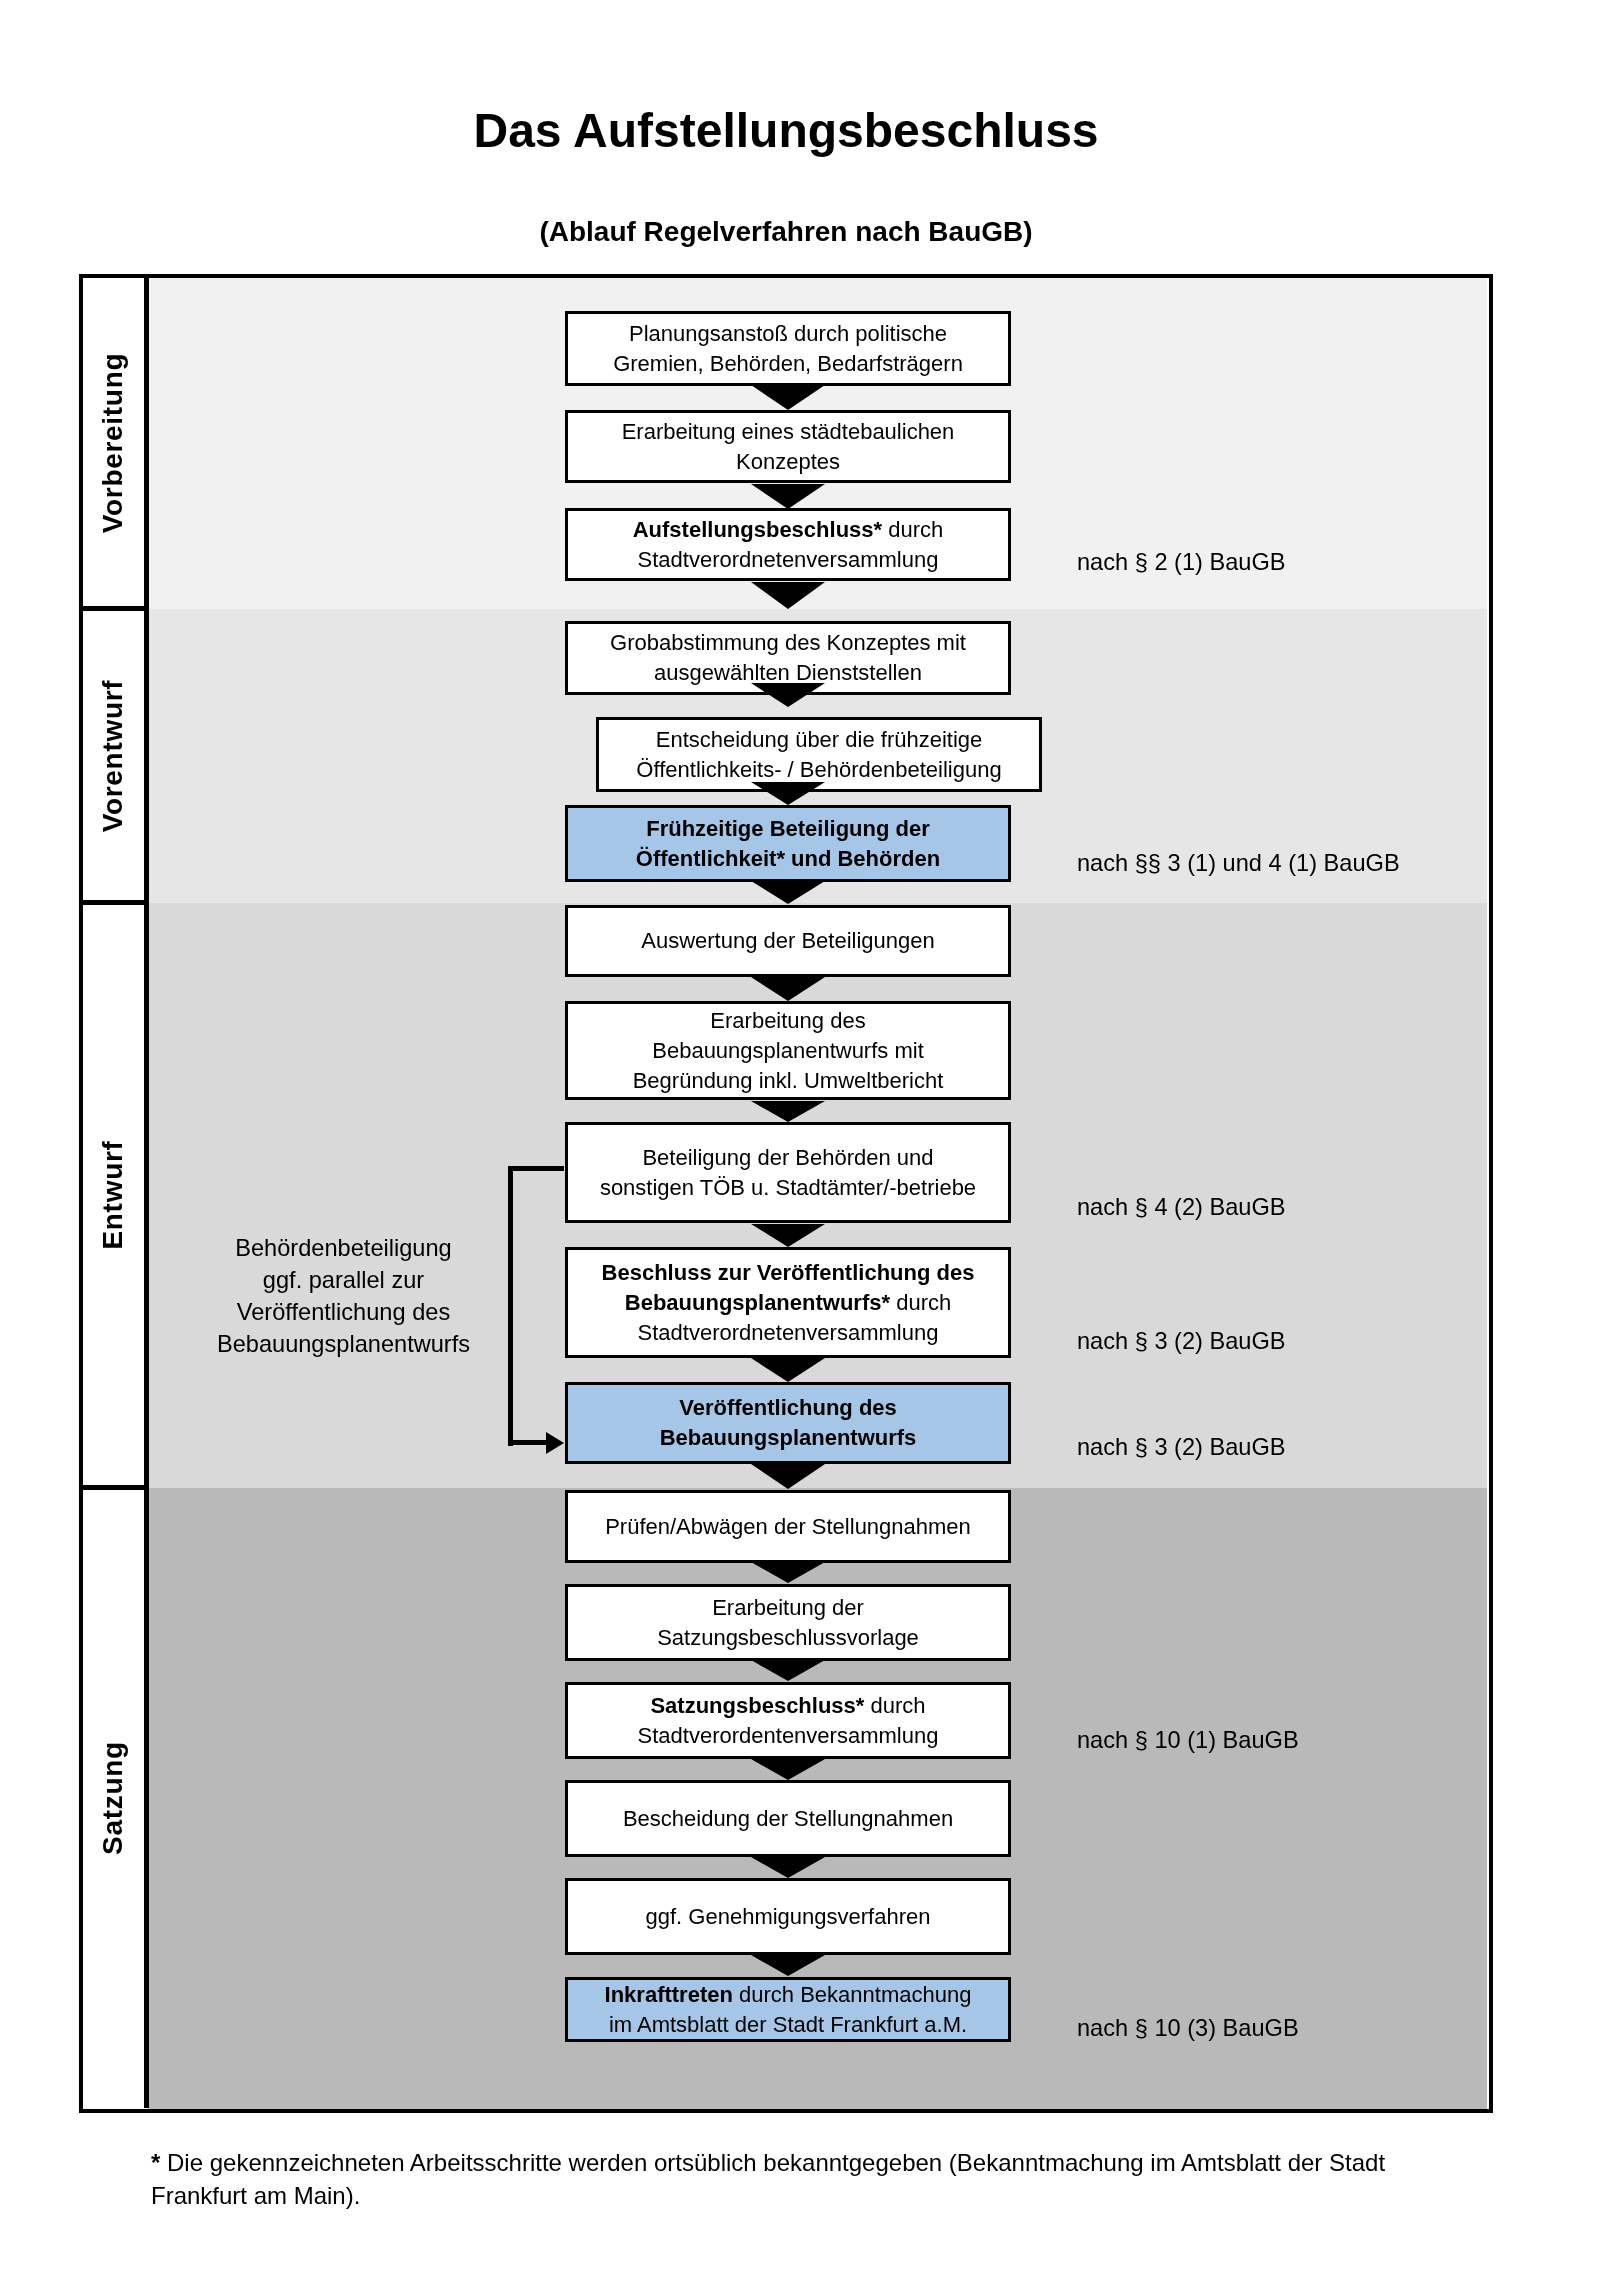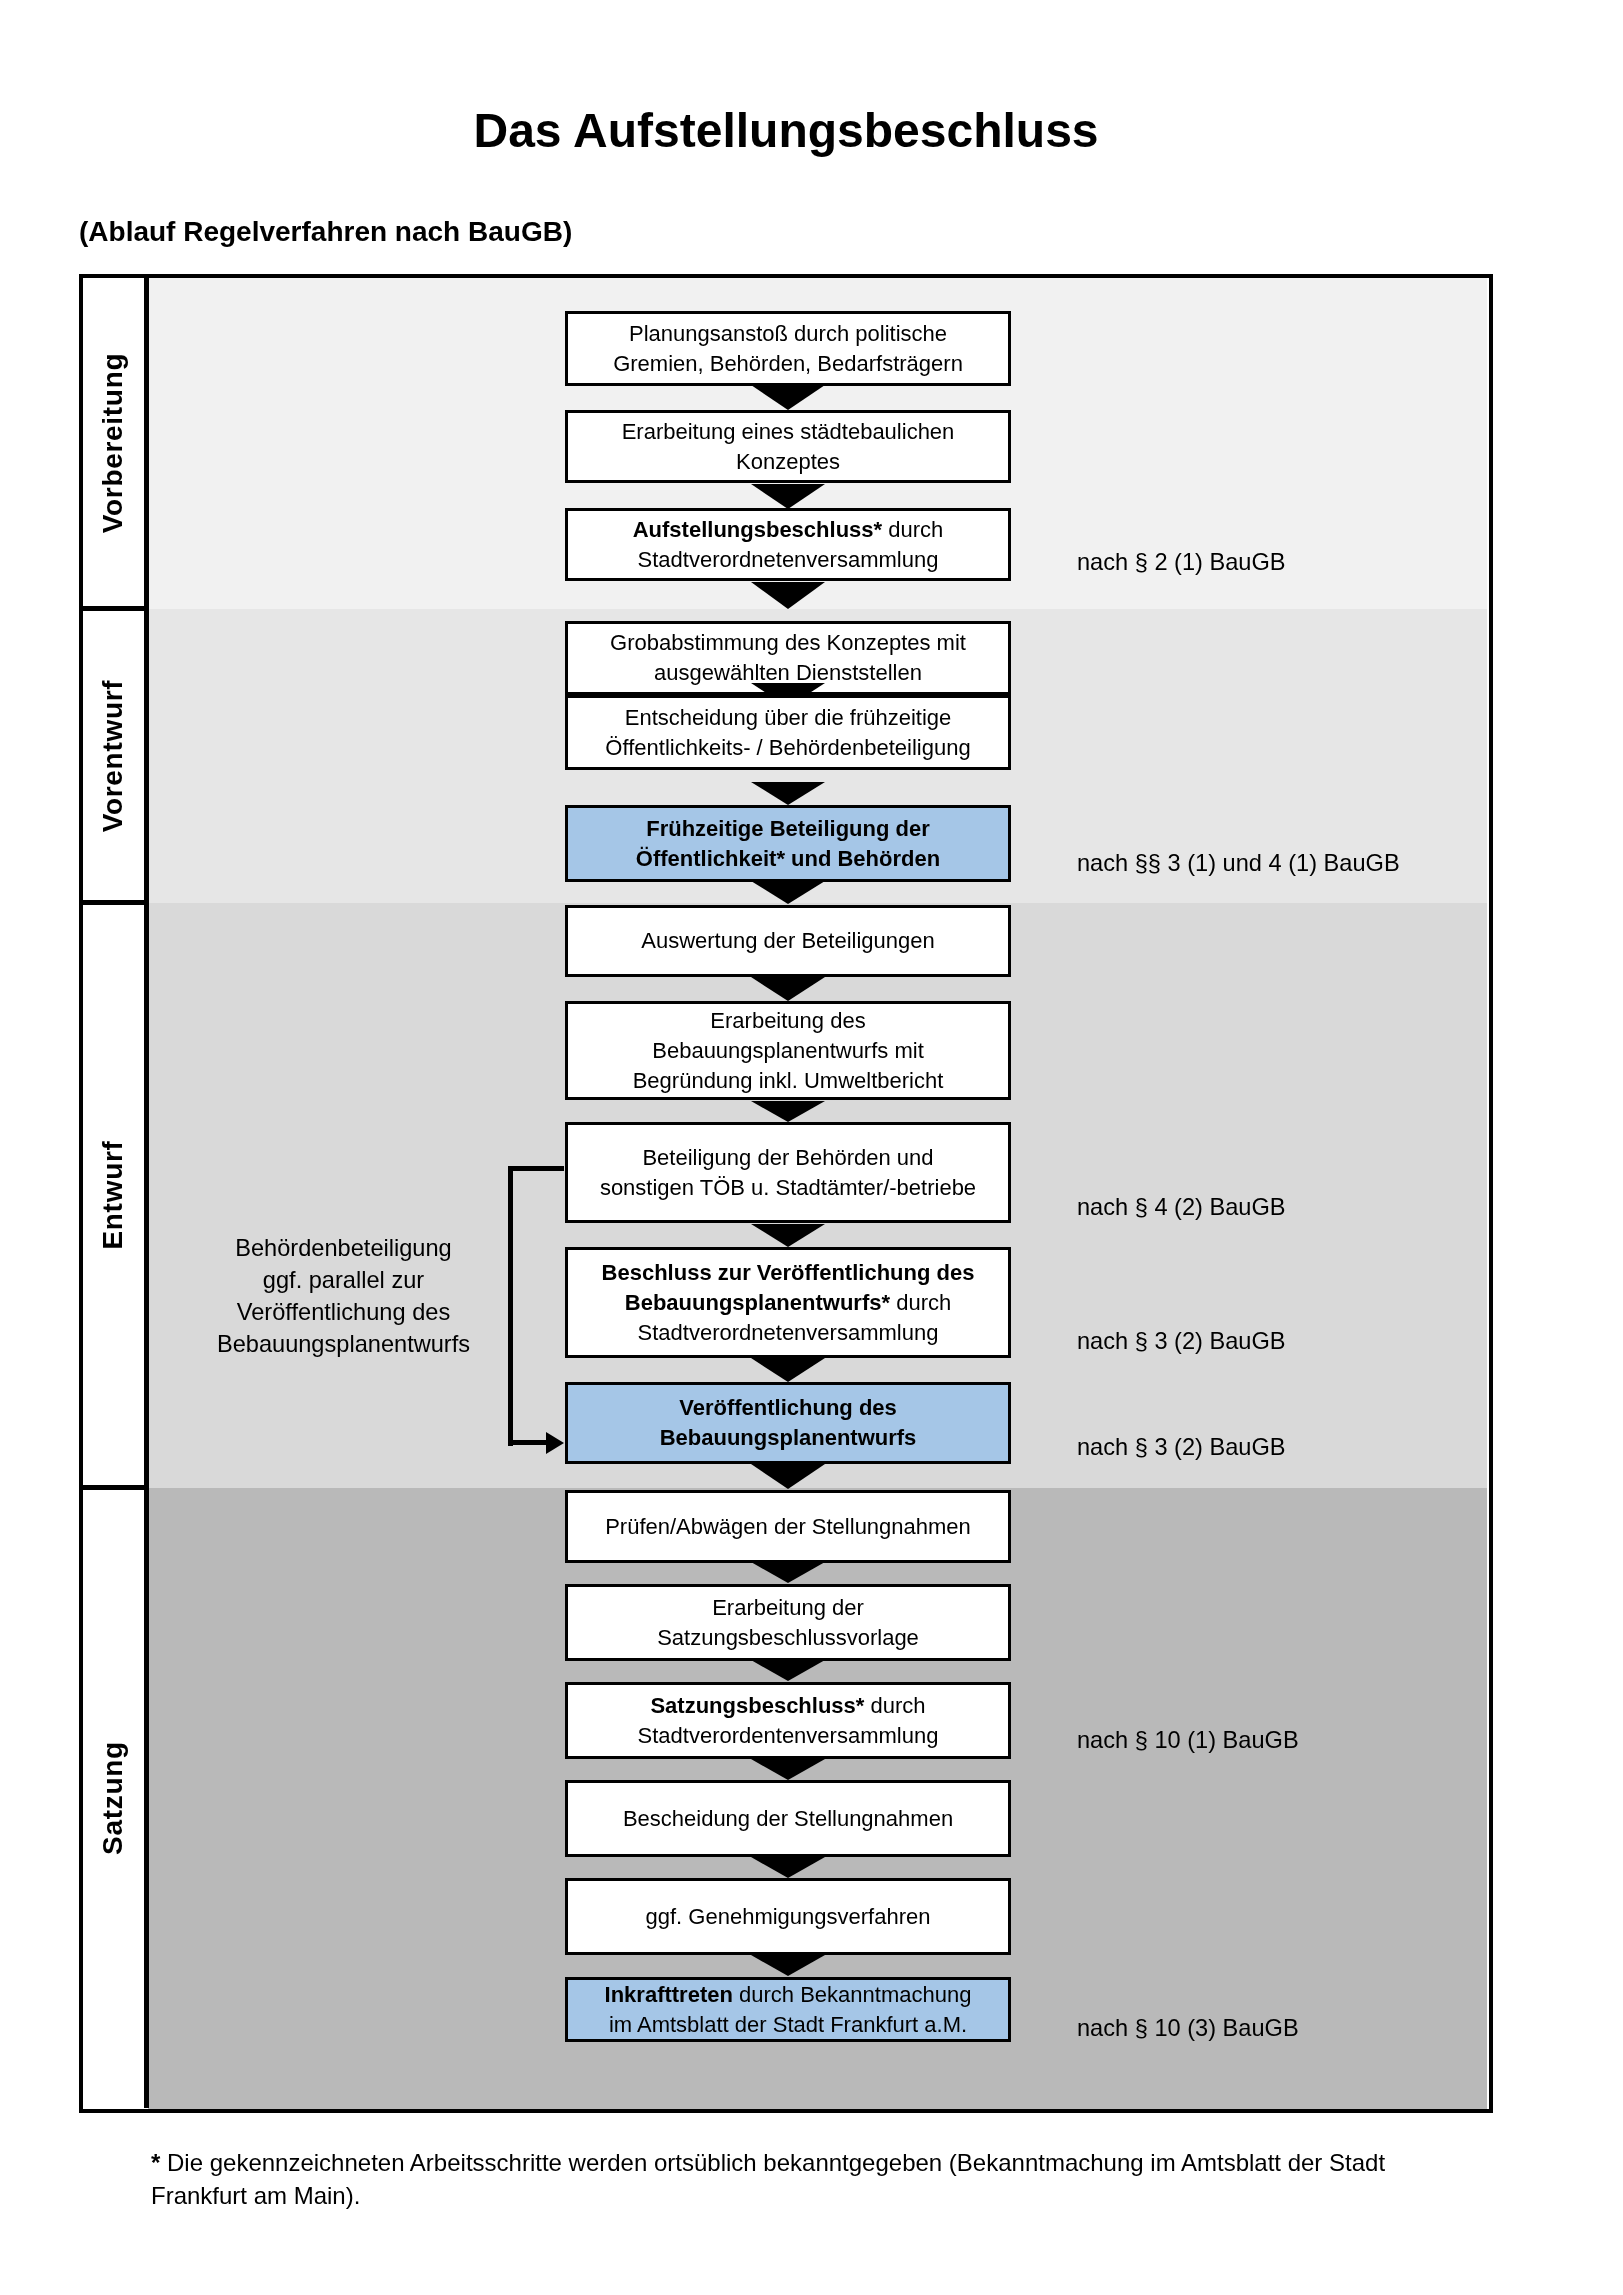--- a/index.html
+++ b/index.html
@@ -1,20 +1,20 @@
 <!DOCTYPE html>
 <html style="font-size:10.5px"><head>
 <meta charset="utf-8">
 <style>
   html,body{margin:0;padding:0;background:#ffffff;}
   .page{position:relative;width:1623px;height:2295px;background:#ffffff;
         font-family:"Liberation Sans","DejaVu Sans",sans-serif;color:#000;}
   .title{position:absolute;left:79px;top:103px;width:1414px;text-align:center;
          font-size:48px;font-weight:bold;letter-spacing:0px;}
-  .subtitle{position:absolute;left:79px;top:216px;width:1414px;
+  .subtitle{position:absolute;left:79px;top:216px;width:1414px;text-align:center;
             font-size:28px;font-weight:bold;}
   .chart{position:absolute;left:79px;top:274px;width:1414px;height:1839px;
          border:4.6px solid #000;box-sizing:border-box;background:#ffffff;}
   .phase-bg{position:absolute;left:65px;width:1339px;}
   .vdivider{position:absolute;left:61px;top:0;width:4.6px;height:1830px;background:#000;}
   .hdivider{position:absolute;left:0;width:65px;height:5.2px;background:#000;}
   .phase-label{position:absolute;left:30px;transform:translate(-50%,-50%) rotate(-90deg);
                white-space:nowrap;font-weight:bold;font-size:28px;letter-spacing:0.7px;}
   .box{position:absolute;left:482px;width:446px;border:3.9px solid #000;box-sizing:border-box;
        background:#ffffff;display:flex;flex-direction:column;justify-content:center;
@@ -72,21 +72,21 @@
       <div><span>Stadtverordnetenversammlung</span></div>
     </div>
     <div class="arrow" style="left:668px;top:304px;border-top:27px solid #000;"></div>
 
     <div class="box" style="top:318px;height:74px;margin-top:25px;">
       <div><span>Grobabstimmung des Konzeptes mit</span></div>
       <div><span>ausgewählten Dienststellen</span></div>
     </div>
     <div class="arrow" style="left:668px;top:405px;border-top:24px solid #000;"></div>
 
-    <div class="box" style="top:417px;height:75px;">
+    <div class="box" style="top:439px;height:75px;margin-left:31px;">
       <div><span>Entscheidung über die frühzeitige</span></div>
       <div><span>Öffentlichkeits- / Behördenbeteiligung</span></div>
     </div>
     <div class="arrow" style="left:668px;top:504px;border-top:23px solid #000;"></div>
 
     <div class="box hl" style="top: 527px; height: 77px; background: rgb(165, 198, 231);">
       <div><b>Frühzeitige Beteiligung der</b></div>
       <div><b>Öffentlichkeit* und Behörden</b></div>
     </div>
     <div class="arrow" style="left:668px;top:603px;border-top:23.6px solid #000;"></div>

